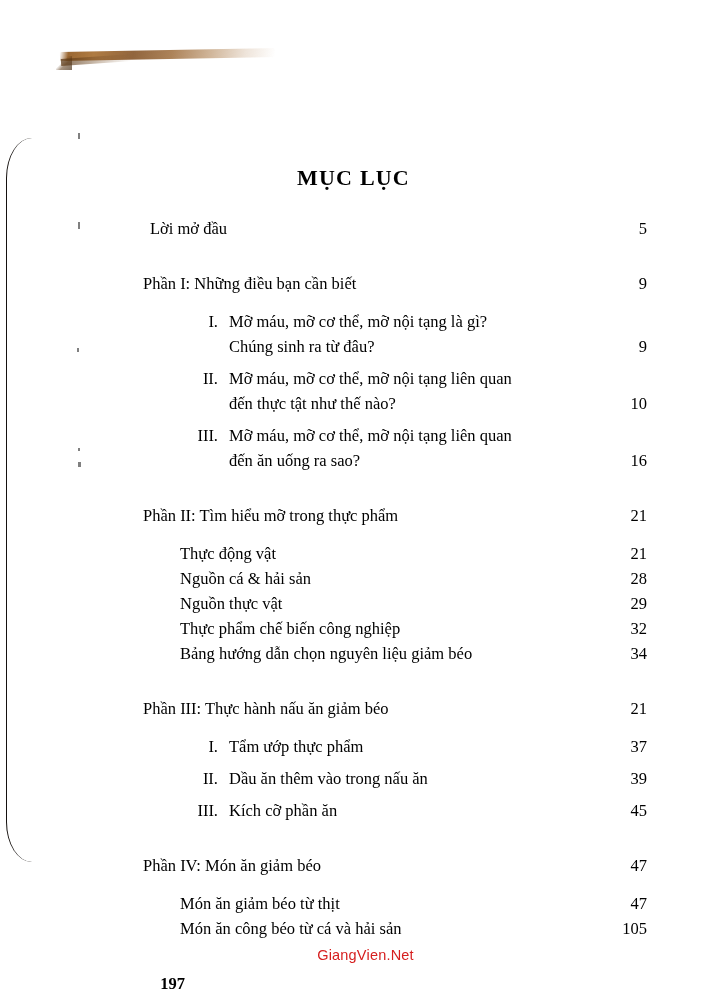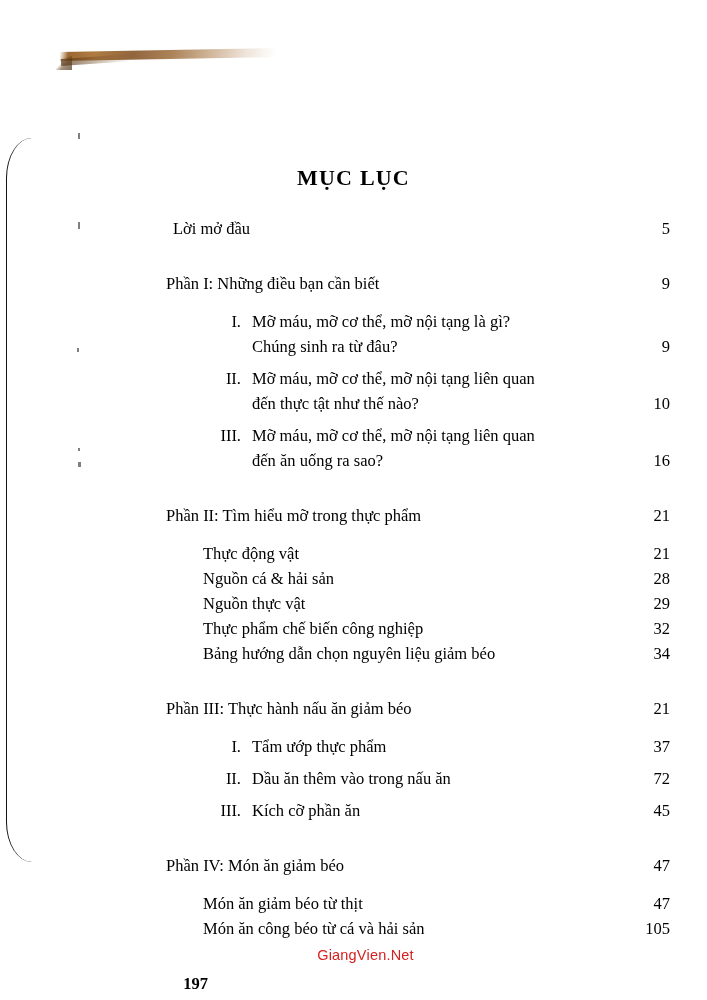--- a/index.html
+++ b/index.html
@@ -98,21 +98,20 @@
     font-weight: bold;
     letter-spacing: 1.2px;
     line-height: 1;
   }
 
   .toc {
     position: absolute;
     left: 143px;
     top: 216px;
     width: 504px;
-    margin-left: 23px;
   }
 
   .entry {
     position: relative;
     display: flex;
     align-items: flex-start;
     justify-content: space-between;
     font-size: 16.5px;
     line-height: 25px;
   }
@@ -285,21 +284,21 @@
         </div>
         <span class="page-no">37</span>
       </div>
       <div class="sp-sm"></div>
       <div class="entry e-roman">
         <div class="entry-body">
           <span class="num">II.</span>
           <span class="num-gap"></span>
           <span class="label">Dầu ăn thêm vào trong nấu ăn</span>
         </div>
-        <span class="page-no">72</span>
+        <span class="page-no">39</span>
       </div>
       <div class="sp-sm"></div>
       <div class="entry e-roman">
         <div class="entry-body">
           <span class="num">III.</span>
           <span class="num-gap"></span>
           <span class="label">Kích cỡ phần ăn</span>
         </div>
         <span class="page-no">45</span>
       </div>

